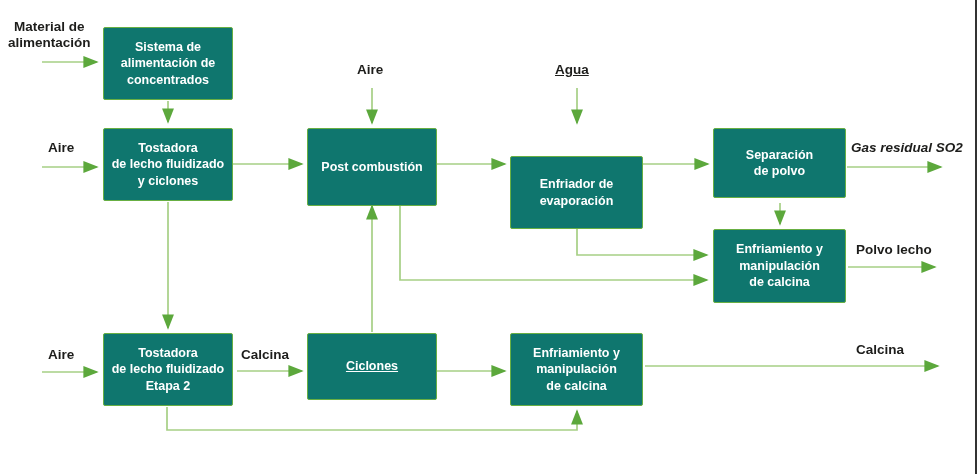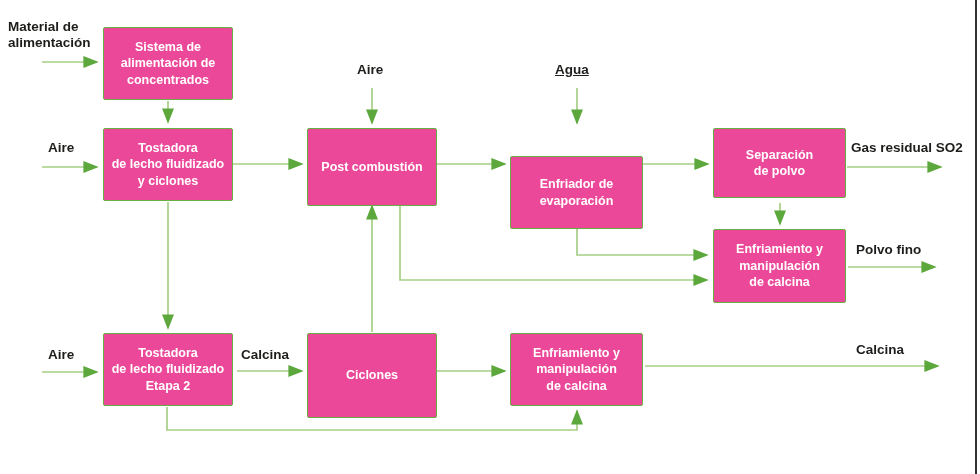--- a/index.html
+++ b/index.html
@@ -8,21 +8,21 @@
     width: 980px;
     height: 474px;
     background: #ffffff;
     overflow: hidden;
     font-family: "Liberation Sans", sans-serif;
   }
   #wires { position: absolute; left: 0; top: 0; z-index: 0; }
   .node {
     position: absolute;
     z-index: 1;
-    background: #ec4899;
+    background: #0f766e;
     border: 1px solid #68af43;
     border-radius: 2px;
     box-sizing: border-box;
     display: flex;
     align-items: center;
     justify-content: center;
     text-align: center;
     color: #ffffff;
     font-size: 12.5px;
     font-weight: bold;
@@ -46,28 +46,28 @@
     background: #333333;
   }
   
   #n-sistema              { left:103px; top:27px;  width:130px; height:73px; }
   #n-tostadora1           { left:103px; top:128px; width:130px; height:73px; }
   #n-post                 { left:307px; top:128px; width:130px; height:78px;text-align:right; }
   #n-enfriador            { left:510px; top:128px; width:133px; height:73px;margin-top:28px; }
   #n-separacion           { left:713px; top:128px; width:133px; height:70px; }
   #n-enfriamiento-polvo   { left:713px; top:229px; width:133px; height:74px; }
   #n-tostadora2           { left:103px; top:333px; width:130px; height:73px; }
-  #n-ciclones             { left:307px; top:333px; width:130px; height:85px; }
+  #n-ciclones             { left:307px; top:333px; width:130px; height:67px;text-decoration:underline; }
   #n-enfriamiento-calcina { left:510px; top:333px; width:133px; height:73px; }
   
-  #l-material      { left:8px;   top:19px;  }
+  #l-material      { left:8px;   top:19px;text-align:center;  }
   #l-aire1         { left:48px;  top:140px; }
   #l-aire-post     { left:357px; top:62px;  }
   #l-agua          { left:555px; top:62px;text-decoration:underline;  }
-  #l-gas           { left:851px; top:140px; }
+  #l-gas           { left:851px; top:140px;font-style:italic; }
   #l-polvo         { left:856px; top:242px; }
   #l-aire2         { left:48px;  top:347px; }
   #l-calcina-mid   { left:241px; top:347px; }
   #l-calcina-out   { left:856px; top:342px; }
 </style>
 </head>
 <body>
 
 <div id="canvas">
 
@@ -122,19 +122,19 @@
   <div class="node" id="n-enfriamiento-calcina">Enfriamiento y
 manipulación
 de calcina</div>
 
   <div class="flow-label" id="l-material">Material de
 alimentación</div>
   <div class="flow-label" id="l-aire1">Aire</div>
   <div class="flow-label" id="l-aire-post">Aire</div>
   <div class="flow-label" id="l-agua">Agua</div>
   <div class="flow-label" id="l-gas">Gas residual SO2</div>
-  <div class="flow-label" id="l-polvo">Polvo fino</div>
+  <div class="flow-label" id="l-polvo">Polvo lecho</div>
   <div class="flow-label" id="l-aire2">Aire</div>
   <div class="flow-label" id="l-calcina-mid">Calcina</div>
   <div class="flow-label" id="l-calcina-out">Calcina</div>
 
   <div class="frame-line"></div>
 </div>
 
 </body></html>

